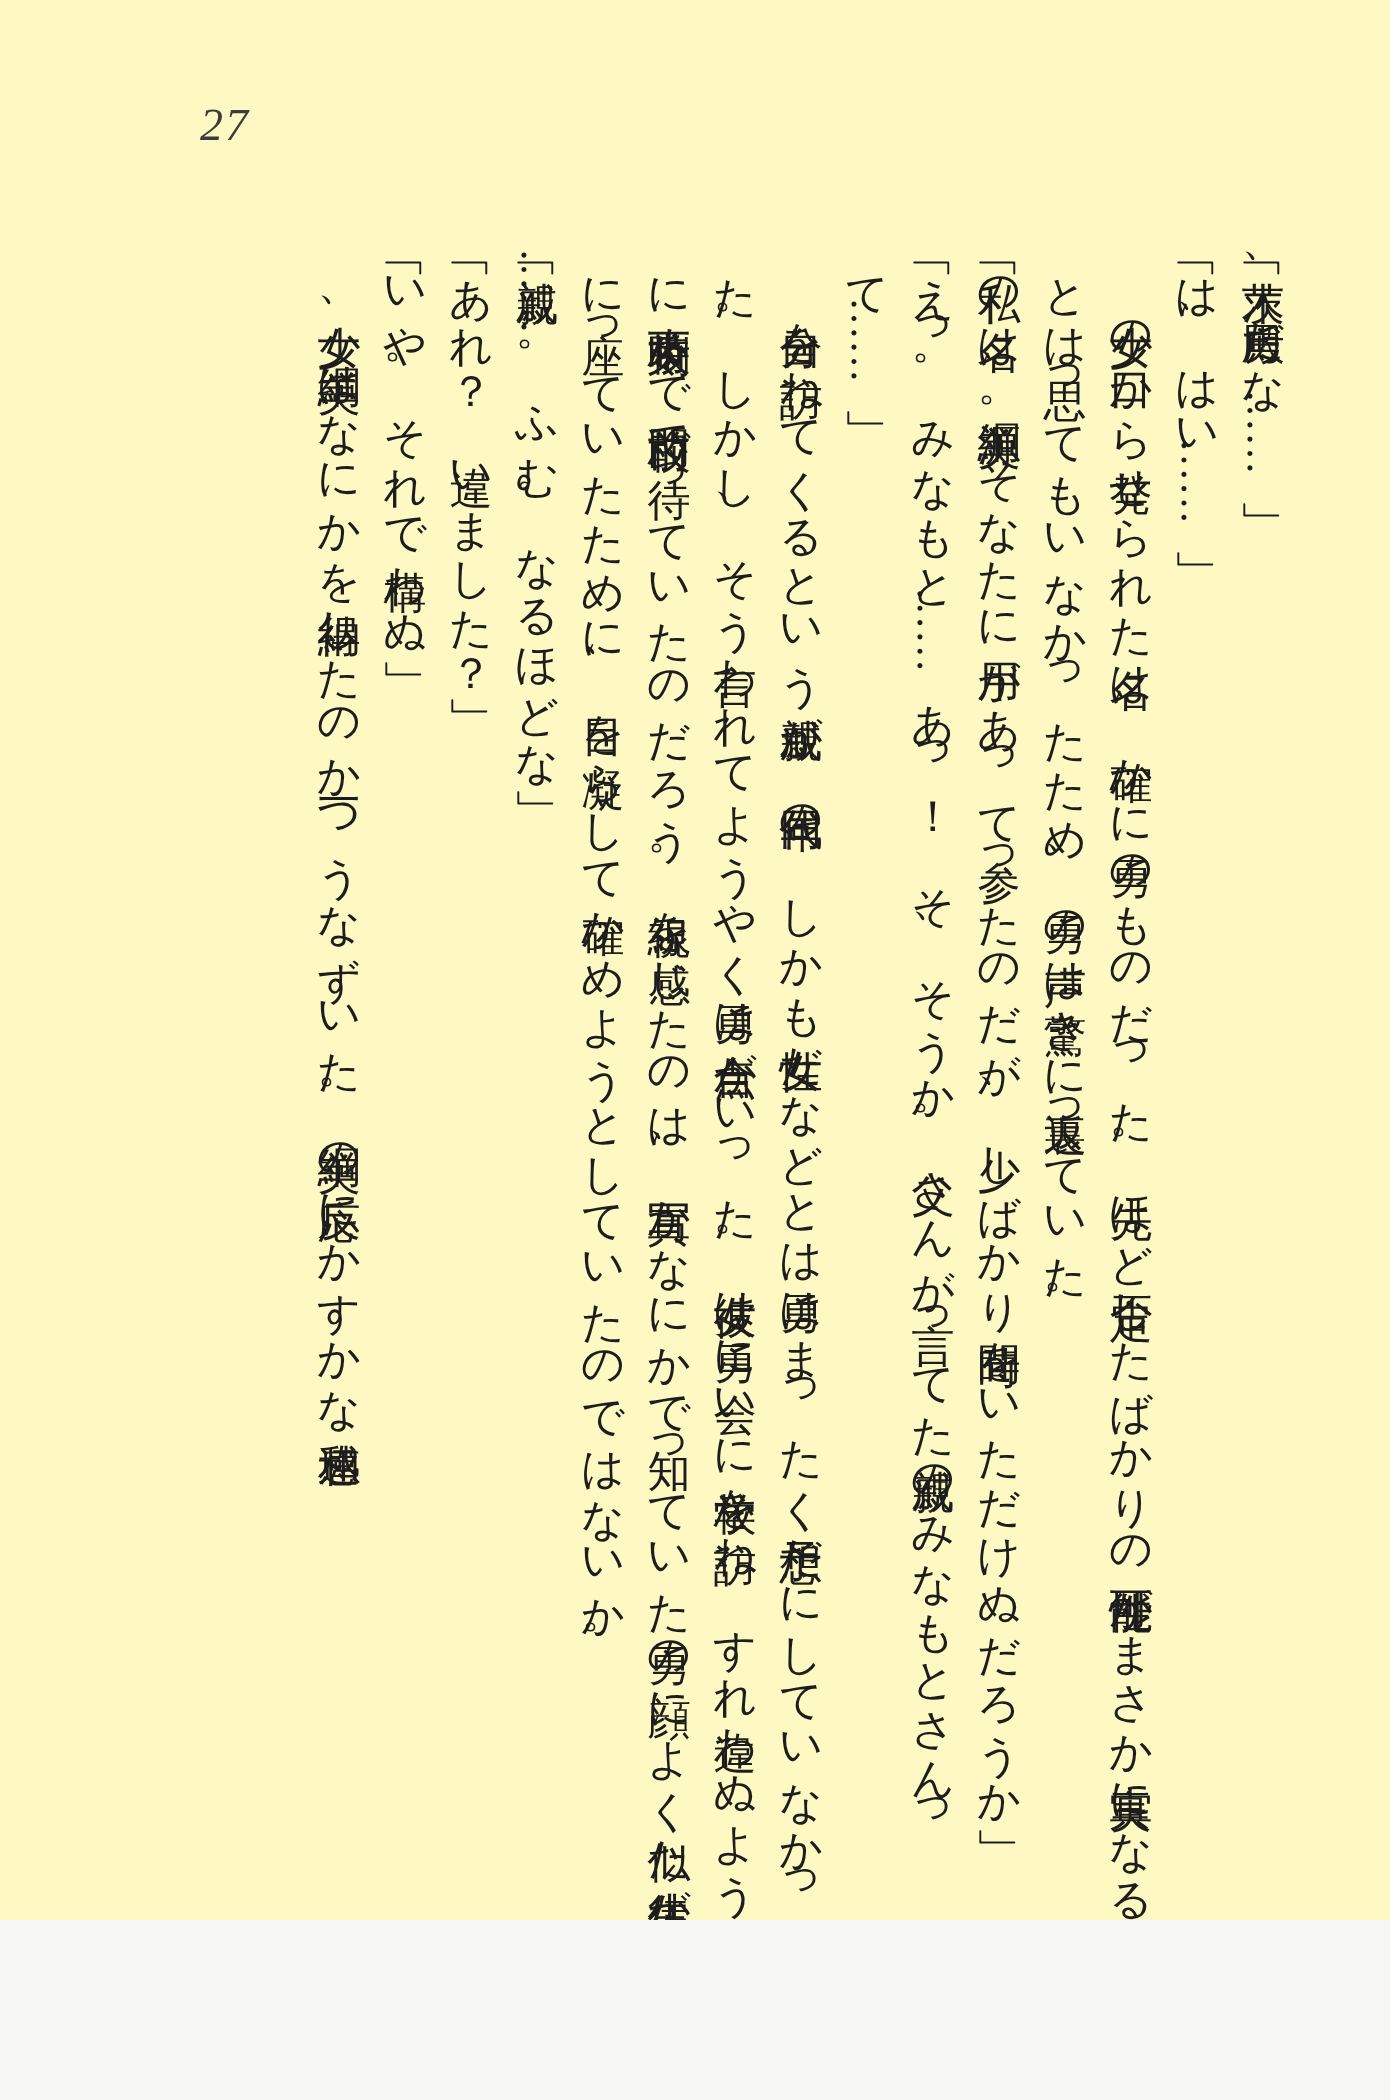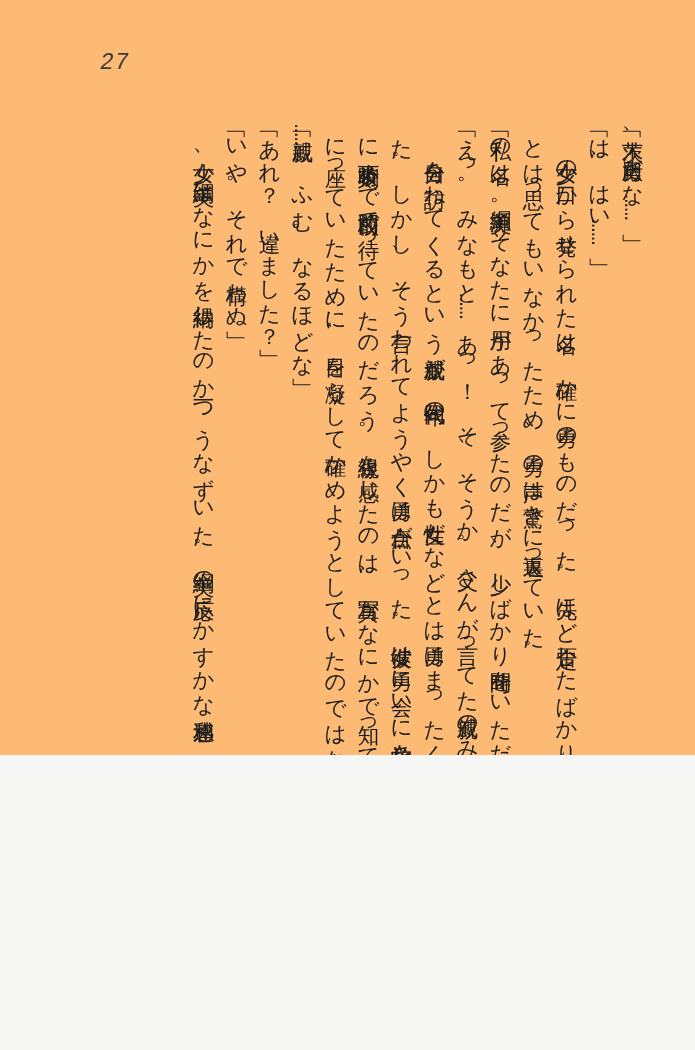--- a/index.html
+++ b/index.html
@@ -7,23 +7,23 @@
     padding: 0;
   }
   body {
     width: 695px;
     height: 1050px;
     background: #f6f6f4;
   }
   .page {
     position: relative;
     width: 695px;
-    height: 755px;
-    background: #fdba74;
-    font-family: Liberation Mono, monospace;
+    height: 960px;
+    background: #fef9c3;
+    font-family: Liberation Serif, serif;
     color: #1e1e1e;
     overflow: hidden;
   }
   .page-number {
     position: absolute;
     top: 50px;
     left: 100px;
     font-size: 23px;
     font-style: italic;
     color: #3c3c3c;

